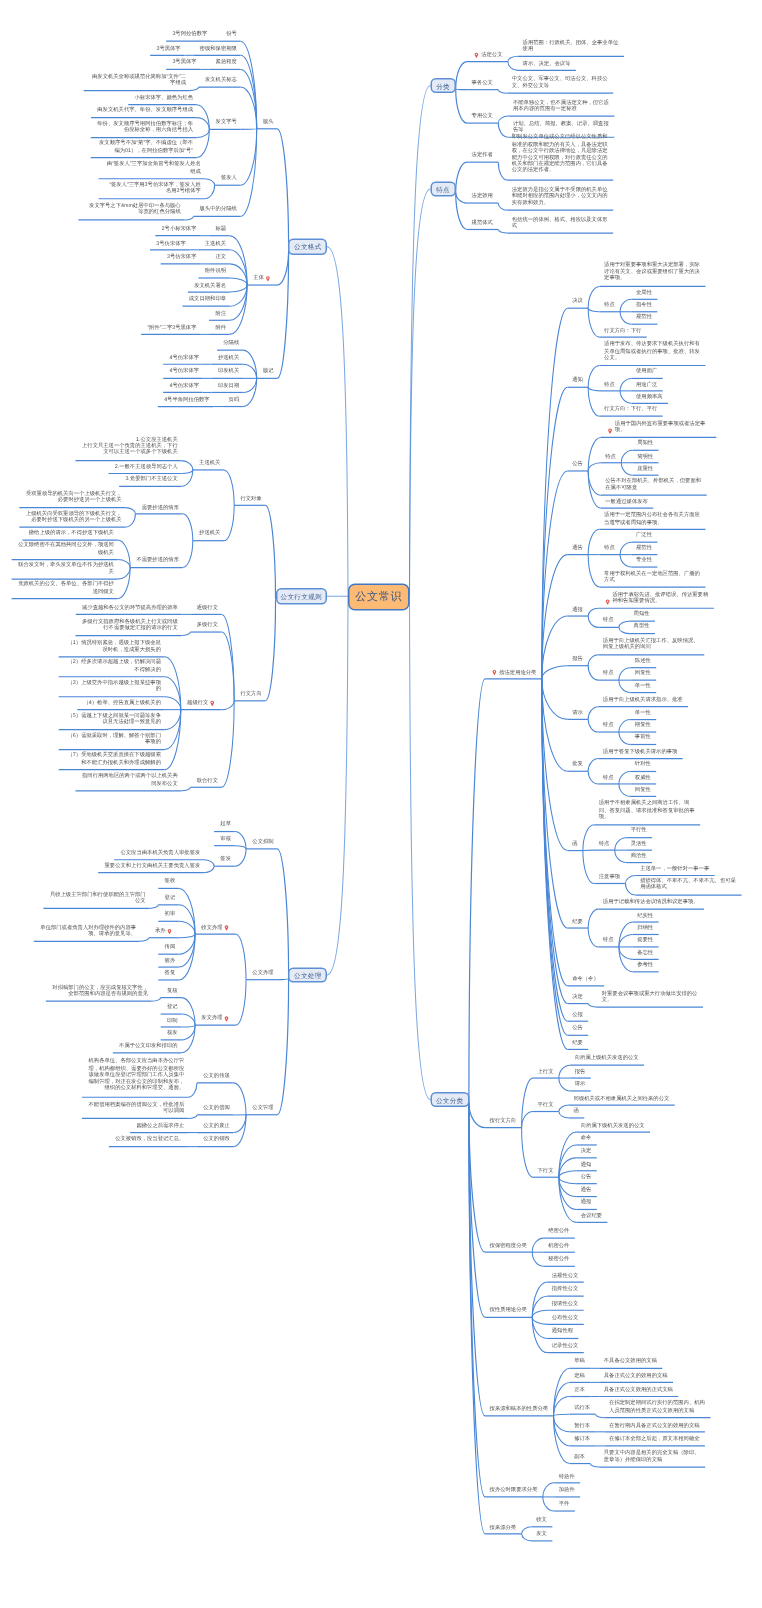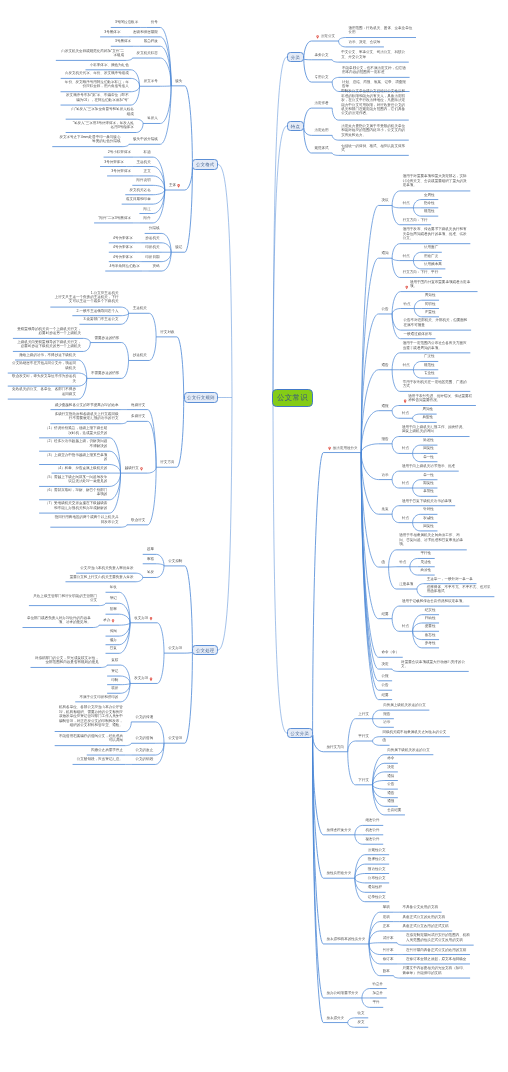--- a/index.html
+++ b/index.html
@@ -3,23 +3,23 @@
 <meta charset="utf-8">
 <title>公文常识</title>
 <style>
   html,body{margin:0;padding:0;background:#ffffff;}
   #canvas{position:relative;width:508px;height:1072px;overflow:hidden;background:#fff;
     font-family:"Liberation Sans",sans-serif;}
   svg#links{position:absolute;left:0;top:0;}
   .nd{position:absolute;color:#4d4d4d;line-height:1.26;white-space:pre-wrap;box-sizing:border-box;}
   .nd.ar{text-align:right;}
   .nd.al{text-align:left;}
-  .root-node{position:absolute;background:#84cc16;border:1.3px solid #4279c7;border-radius:4.5px;
+  .root-node{position:absolute;background:#fdba74;border:1.3px solid #4279c7;border-radius:4.5px;
     color:#3a5580;font-size:7.4px;display:flex;align-items:center;justify-content:center;
-    letter-spacing:.4px;box-sizing:border-box;margin-left:40px;}
+    letter-spacing:.4px;box-sizing:border-box;}
   .b1{position:absolute;background:#e4ebf7;border:1px solid #5c8fd6;border-radius:3.5px;
     color:#42618e;font-size:4.7px;display:flex;align-items:center;justify-content:center;
     box-sizing:border-box;letter-spacing:.2px;}
 </style>
 </head>
 <body>
 
 <div id="canvas">
   <svg id="links" width="508" height="1072">
       <path d="M232.00,397.50 C231.44,222.75 227.10,164.50 218.00,164.50" fill="none" stroke="#4a86d6" stroke-width="0.7" opacity="0.72"></path>

